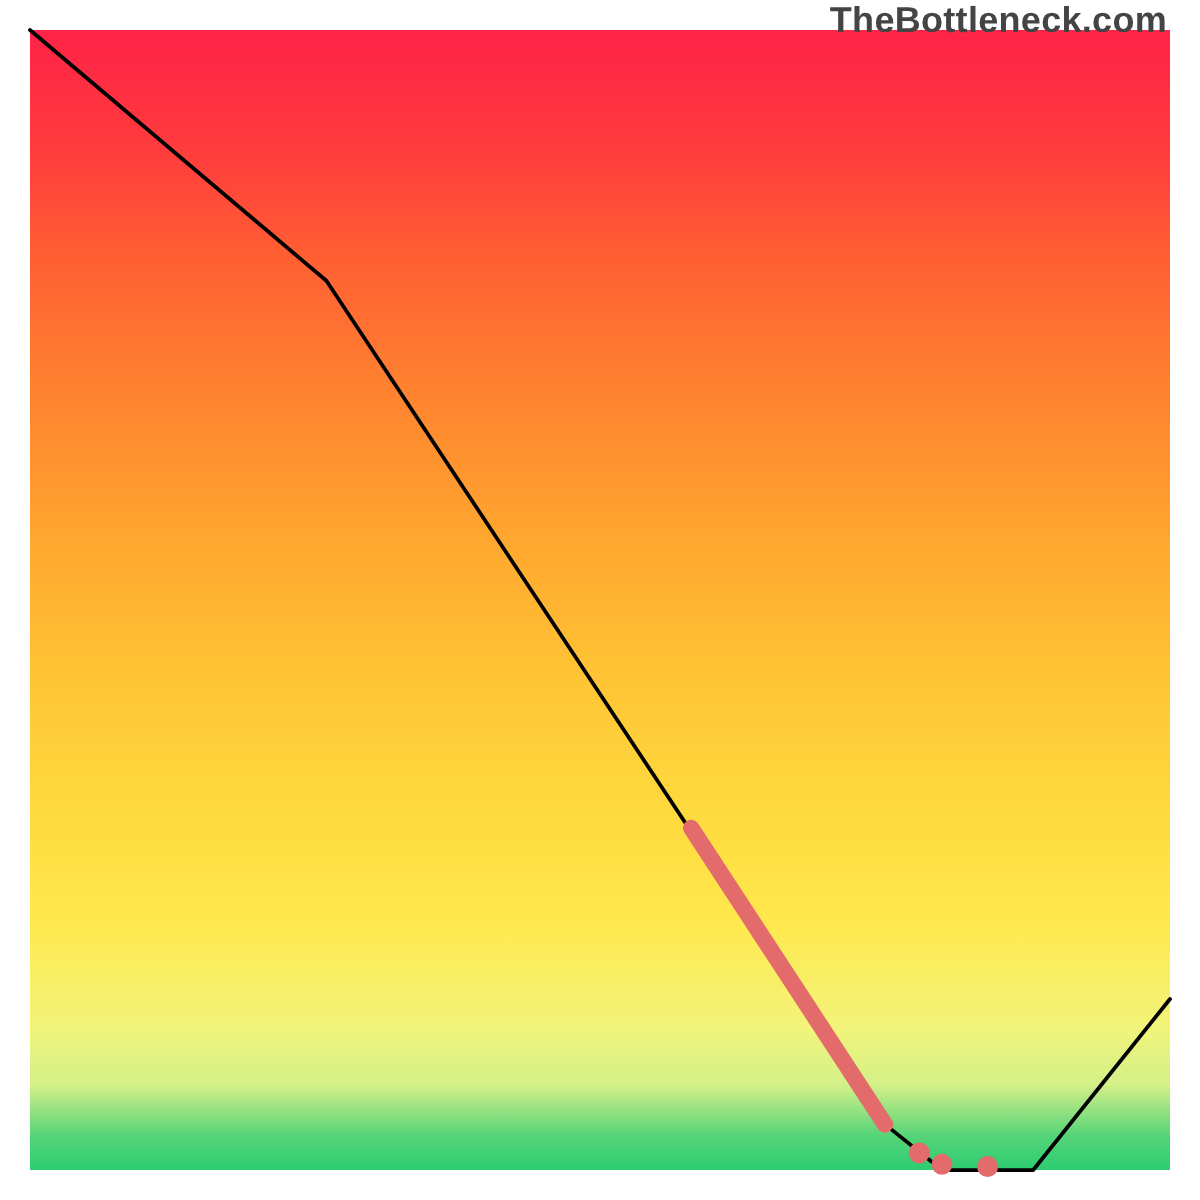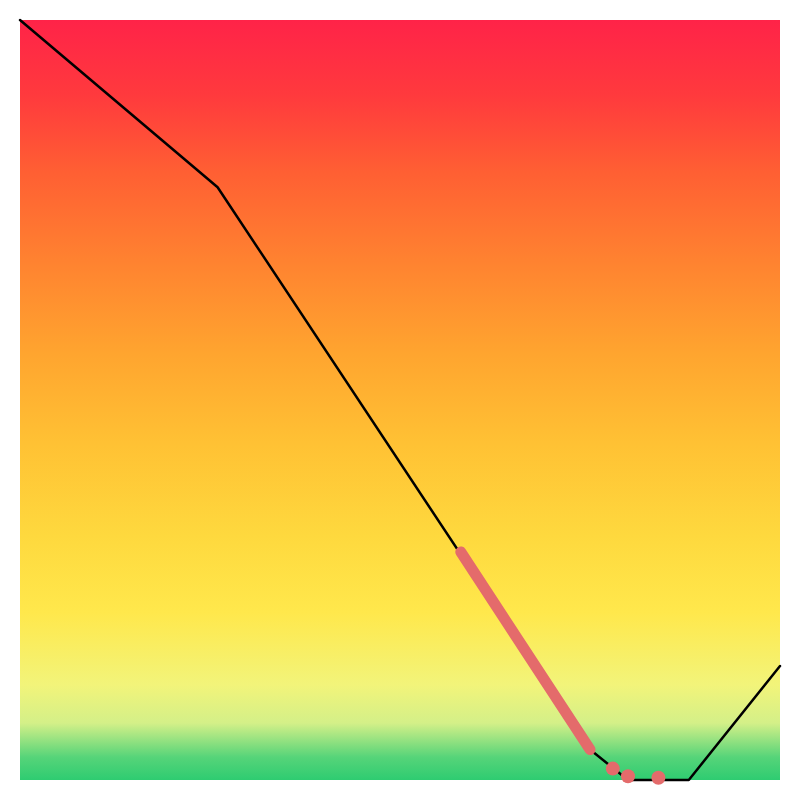--- a/index.html
+++ b/index.html
@@ -57,20 +57,21 @@
     pointer-events: none;
   }
 </style>
 </head>
 <body>
 
 <div class="canvas">
 
   <div class="plot-area"></div>
 
+  <div class="watermark">TheBottleneck.com</div>
 
   <svg class="overlay" viewBox="0 0 800 800">
     <path id="curve-path" fill="none" stroke-width="2.5" stroke-linecap="round" stroke-linejoin="round" stroke="#000000" d="M20.0 20.0 L217.6 187.2 L590.0 749.6 L628.0 780.0 L658.4 780.0 L688.8 780.0 L780.0 666.0"></path>
     <path id="seg-path" fill="none" stroke-width="11" stroke-linecap="round" stroke="#e46b6b" d="M460.8 552.0 L590.0 749.6"></path>
     <g id="points-group">
         <circle cx="612.8" cy="768.6" r="7" fill="#e46b6b"></circle>
         <circle cx="628.0" cy="776.2" r="7" fill="#e46b6b"></circle>
         <circle cx="658.4" cy="777.7" r="7" fill="#e46b6b"></circle>
       </g>
   </svg>

